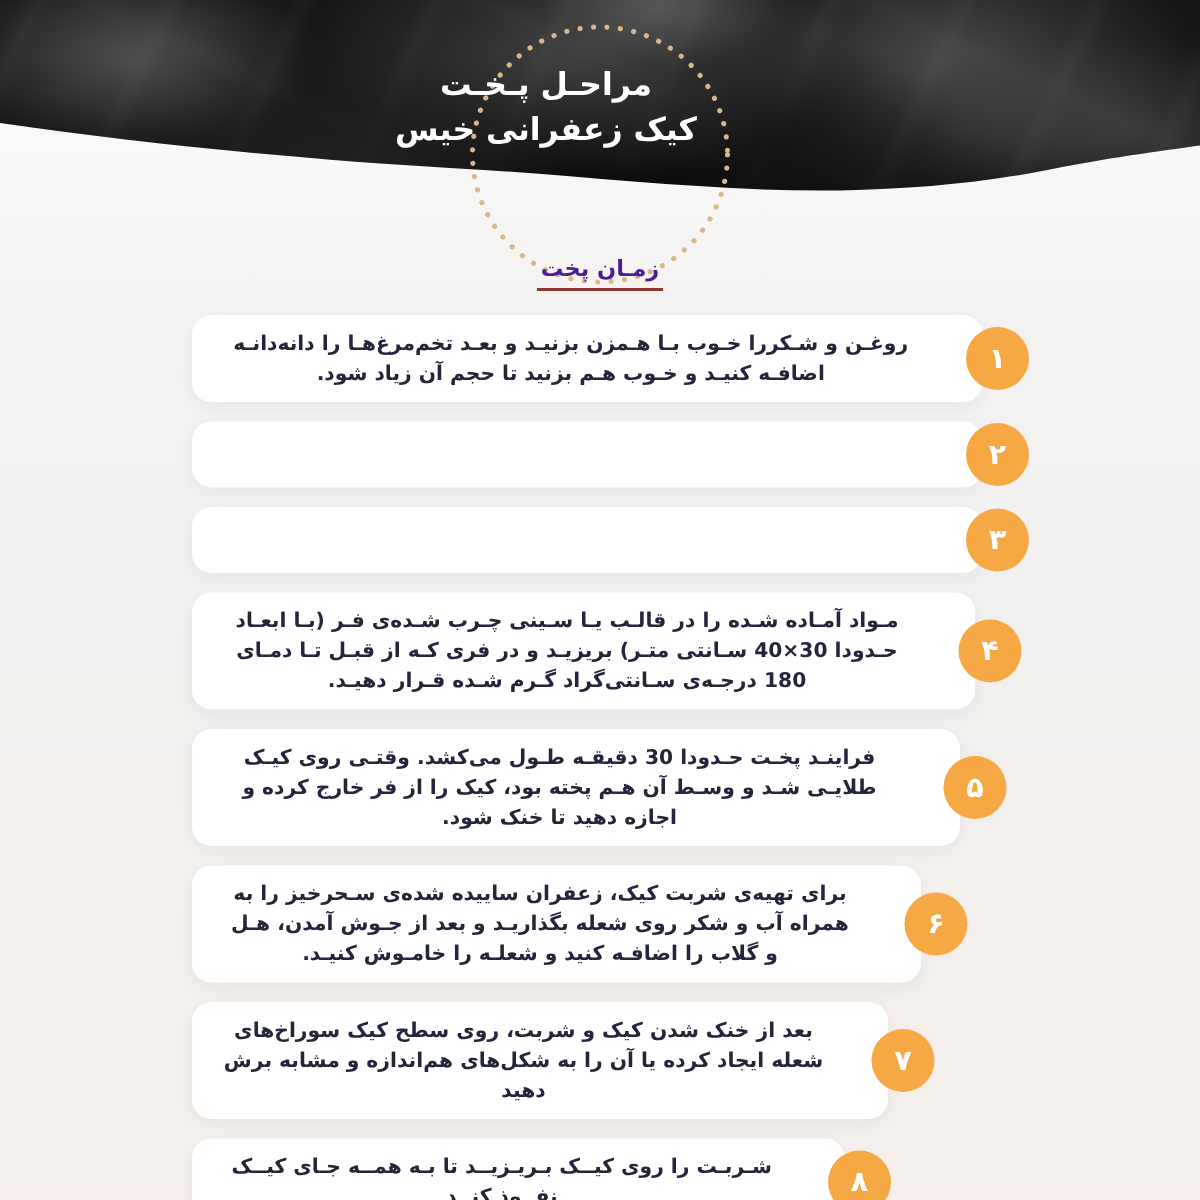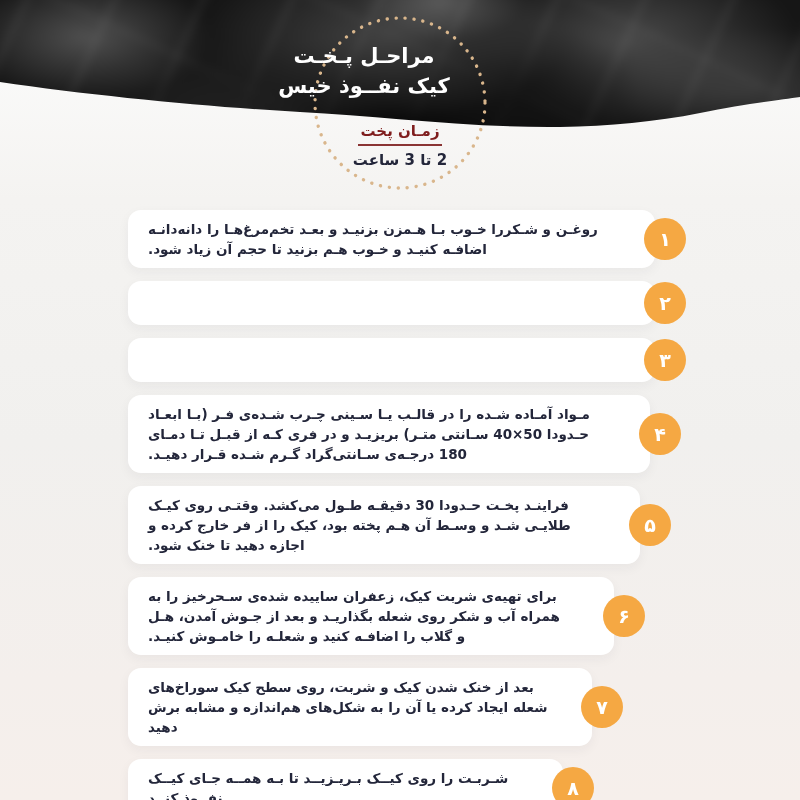--- a/index.html
+++ b/index.html
@@ -27,39 +27,39 @@
       radial-gradient(300px 150px at 50% 95%, rgba(0,0,0,.85), transparent 75%),
       repeating-linear-gradient(115deg, transparent 0 38px, rgba(210,210,210,.14) 39px 41px, transparent 42px 80px),
       repeating-linear-gradient(25deg, transparent 0 55px, rgba(180,180,180,.10) 56px 58px, transparent 59px 110px),
       #161616;
     filter:blur(5px);
   }
   .dots-svg{position:absolute;top:0;left:0;}
   .title{position:absolute;top:41px;left:0;width:728px;text-align:center;color:#ffffff;z-index:3;}
   .title .t1,.title .t2{font-size:21px;font-weight:bold;line-height:30px;direction:rtl;}
   .baketime{position:absolute;top:121px;left:0;width:800px;text-align:center;z-index:3;}
-  .bt-label{font-size:15px;font-weight:bold;color:#7f1d1d;direction:rtl;line-height:20px;}
+  .bt-label{font-size:15px;font-weight:bold;color:#4c1d95;direction:rtl;line-height:20px;margin-top:48px;}
   .bt-line{width:84px;height:2px;background:#8a3434;margin:3px auto 4px auto;}
   .bt-value{font-size:15px;font-weight:bold;color:#23263A;direction:rtl;line-height:20px;}
   
   .steps{position:absolute;top:210px;left:0;width:800px;}
   .row{position:relative;margin:0 145px 13px 128px;}
   .row.r4{margin-right:150px;}
   .row.r5{margin-right:160px;}
   .row.r6{margin-right:186px;}
   .row.r7{margin-right:208px;}
   .row.r8{margin-right:237px;}
   .card{
     position:relative;background:#ffffff;border-radius:13px;
     box-shadow:0 4px 12px rgba(40,40,60,0.05);
     min-height:44px;display:flex;align-items:center;
     padding:9px 42px 9px 20px;box-sizing:border-box;
   }
   .txt{
-    margin:0;width:100%;direction:rtl;text-align:left;
+    margin:0;width:100%;direction:rtl;text-align:center;
     font-size:13.5px;font-weight:bold;line-height:20px;color:#23263A;
   }
   .num{
     position:absolute;top:50%;right:-31px;transform:translateY(-50%);
     width:42px;height:42px;border-radius:50%;background:#F5A843;
     color:#ffffff;font-size:19px;font-weight:bold;
     display:flex;align-items:center;justify-content:center;z-index:2;
   }
 </style>
 </head>
@@ -67,26 +67,25 @@
 
 <header class="hero">
   <div class="wave">
     <div class="tex"></div>
   </div>
   <svg class="dots-svg" width="800" height="200" aria-hidden="true">
     <circle cx="400" cy="103" r="85" fill="none" stroke="#D9B68C" stroke-width="3.4" stroke-dasharray="0.1 8.9" stroke-linecap="round"></circle>
   </svg>
   <div class="title">
     <div class="t1">مراحـل پـخـت</div>
-    <div class="t2">کیک نفــوذ خیس</div>
+    <div class="t2">کیک زعفرانی خیس</div>
   </div>
   <div class="baketime">
     <div class="bt-label">زمـان پخت</div>
     <div class="bt-line"></div>
-    <div class="bt-value">2 تا 3 ساعت</div>
   </div>
 </header>
 
 <main class="steps">
   <div class="row r1">
     <div class="card">
       <span class="num">۱</span>
       <p class="txt">روغـن و شـکررا خـوب بـا هـمزن بزنیـد و بعـد تخم‌مرغ‌هـا را دانه‌دانـه اضافـه کنیـد و خـوب هـم بزنید تا حجم آن زیاد شود.</p>
     </div>
   </div>
@@ -96,21 +95,21 @@
     </div>
   </div>
   <div class="row r3">
     <div class="card">
       <span class="num">۳</span>
     </div>
   </div>
   <div class="row r4">
     <div class="card">
       <span class="num">۴</span>
-      <p class="txt">مـواد آمـاده شـده را در قالـب یـا سـینی چـرب شـده‌ی فـر (بـا ابعـاد حـدودا 50×40 سـانتی متـر) بریزیـد و در فری کـه از قبـل تـا دمـای 180 درجـه‌ی سـانتی‌گراد گـرم شـده قـرار دهیـد.</p>
+      <p class="txt">مـواد آمـاده شـده را در قالـب یـا سـینی چـرب شـده‌ی فـر (بـا ابعـاد حـدودا 30×40 سـانتی متـر) بریزیـد و در فری کـه از قبـل تـا دمـای 180 درجـه‌ی سـانتی‌گراد گـرم شـده قـرار دهیـد.</p>
     </div>
   </div>
   <div class="row r5">
     <div class="card">
       <span class="num">۵</span>
       <p class="txt">فراینـد پخـت حـدودا 30 دقیقـه طـول می‌کشد. وقتـی روی کیـک طلایـی شـد و وسـط آن هـم پخته بود، کیک را از فر خارج کرده و اجازه دهید تا خنک شود.</p>
     </div>
   </div>
   <div class="row r6">
     <div class="card">

